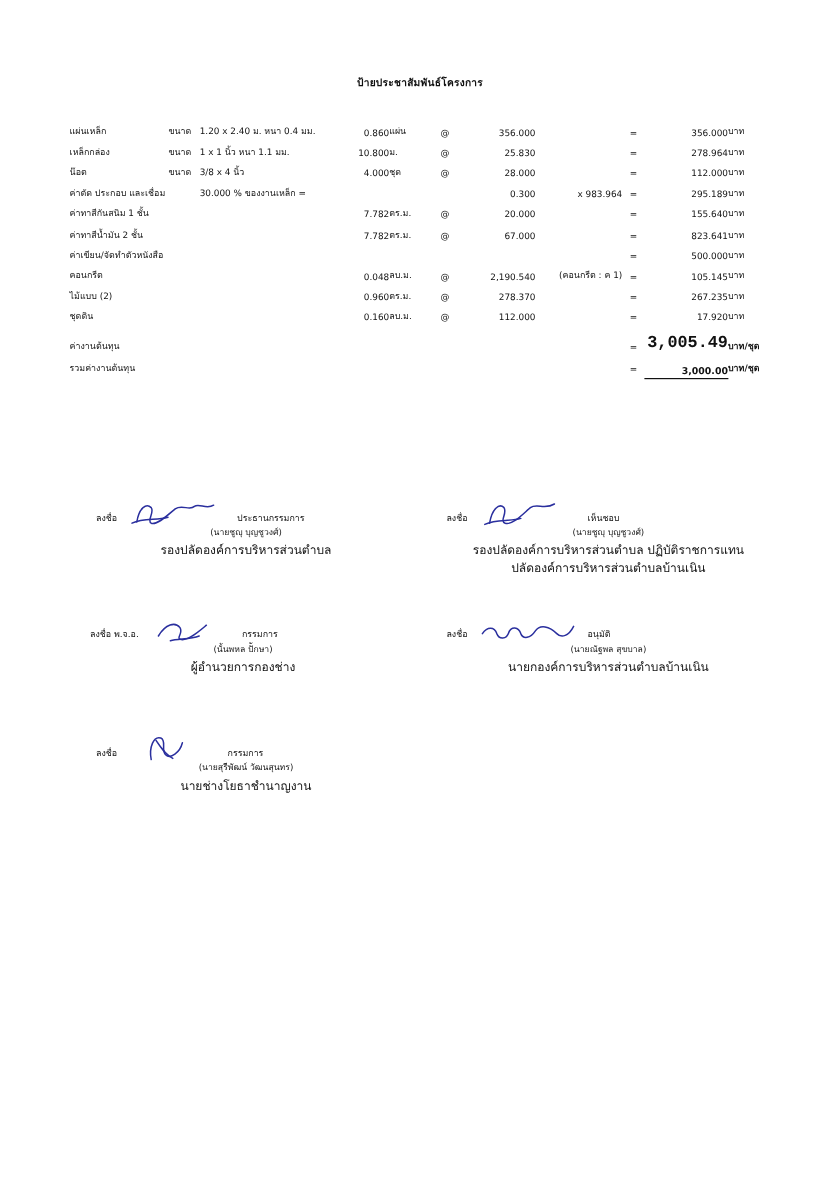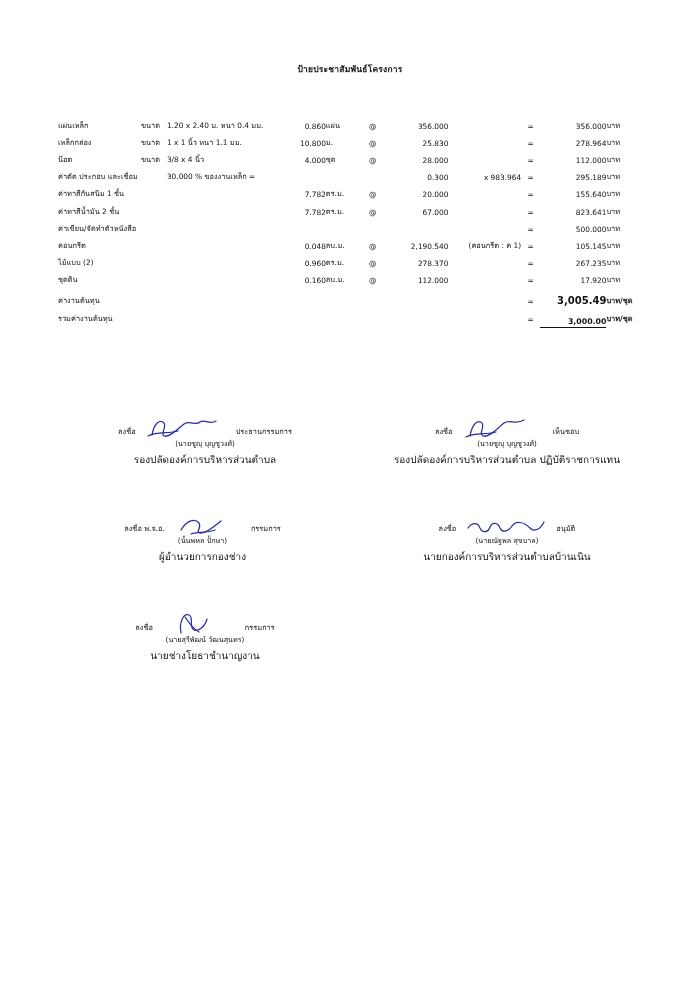--- a/index.html
+++ b/index.html
@@ -25,21 +25,21 @@
     left: 0;
     width: 700px;
     text-align: center;
     font-size: 8.5px;
     font-weight: bold;
     letter-spacing: 0.2px;
   }
   
   .cost-table {
     position: absolute;
-    top: 116px;
+    top: 100px;
     left: 58px;
     width: 590px;
     border-collapse: collapse;
     font-size: 7.4px;
   }
   .cost-table td {
     padding: 2.6px 0;
     vertical-align: bottom;
     white-space: nowrap;
   }
@@ -49,42 +49,42 @@
   .c-unit  { width: 34px; text-align: left; padding-left: 6px; }
   .c-at    { width: 22px; text-align: center; }
   .c-rate  { width: 62px; text-align: right; }
   .c-mid   { width: 70px; text-align: right; padding-right: 10px;}
   .c-eq    { width: 18px; text-align: center; }
   .c-total { width: 64px; text-align: right; }
   .c-baht  { width: 40px; text-align: left; padding-left: 10px; }
 
   .spec-lbl { display:inline-block; width: 26px; }
   .sum-row td { padding-top: 6px; }
-  .sum-row .c-total { font-weight: bold; font-size: 10px; }
+  .sum-row .c-total { font-weight: bold; font-size: 14px; font-family: Liberation Mono, monospace; }
   .sum-row .c-baht { font-weight: bold; }
   .grand-row td { padding-top: 4px; }
   .grand-row .c-total {
     font-weight: bold;
     font-size: 7.8px;
     border-bottom: 1.1px solid #111;
     padding-bottom: 1px;
   }
   .grand-row .c-baht { font-weight: bold; }
 
   
   .sig-block {
     position: absolute;
     font-size: 7.4px;
     text-align: center;
   }
   .sig-line {
     white-space: nowrap;
     display: flex;
     align-items: flex-end;
-    justify-content: center;
+    justify-content: flex-start;
     gap: 2px;
   }
   .sig-prefix { font-size: 7.4px; }
   .sig-slot {
     position: relative;
     display: inline-block;
     width: 92px;
     height: 13px;
   }
   .sig-slot svg { position: absolute; left: 0; bottom: -2px; }
@@ -271,20 +271,21 @@
       <span class="sig-slot">
         <svg width="92" height="22" viewBox="0 0 92 22">
           <path class="ink" d="M16 19 C18 7, 24 2, 28 6 C31 11, 24 17, 29 19 C35 21, 44 11, 50 6 C55 2, 62 8, 70 3"></path>
           <path class="ink" d="M12 20 C22 15, 32 18, 42 15"></path>
         </svg>
       </span>
       <span class="sig-role">เห็นชอบ</span>
     </div>
     <div class="sig-name">(นายชูญุ บุญชูวงศ์)</div>
     <div class="sig-pos">รองปลัดองค์การบริหารส่วนตำบล ปฏิบัติราชการแทน</div>
+    <div class="sig-pos" style="margin-top:0;">ปลัดองค์การบริหารส่วนตำบลบ้านเนิน</div>
   </div>
 
   <div class="sig-block" style="top:521px; left:75px; width:255px;">
     <div class="sig-line">
       <span class="sig-prefix">ลงชื่อ พ.จ.อ.</span>
       <span class="sig-slot" style="width:78px;">
         <svg width="78" height="22" viewBox="0 0 78 22">
           <path class="ink" d="M14 16 C20 6, 28 4, 32 9 C35 14, 28 18, 33 19 C39 20, 48 12, 54 7"></path>
           <path class="ink" d="M24 20 C30 18, 40 19, 48 16"></path>
         </svg>

